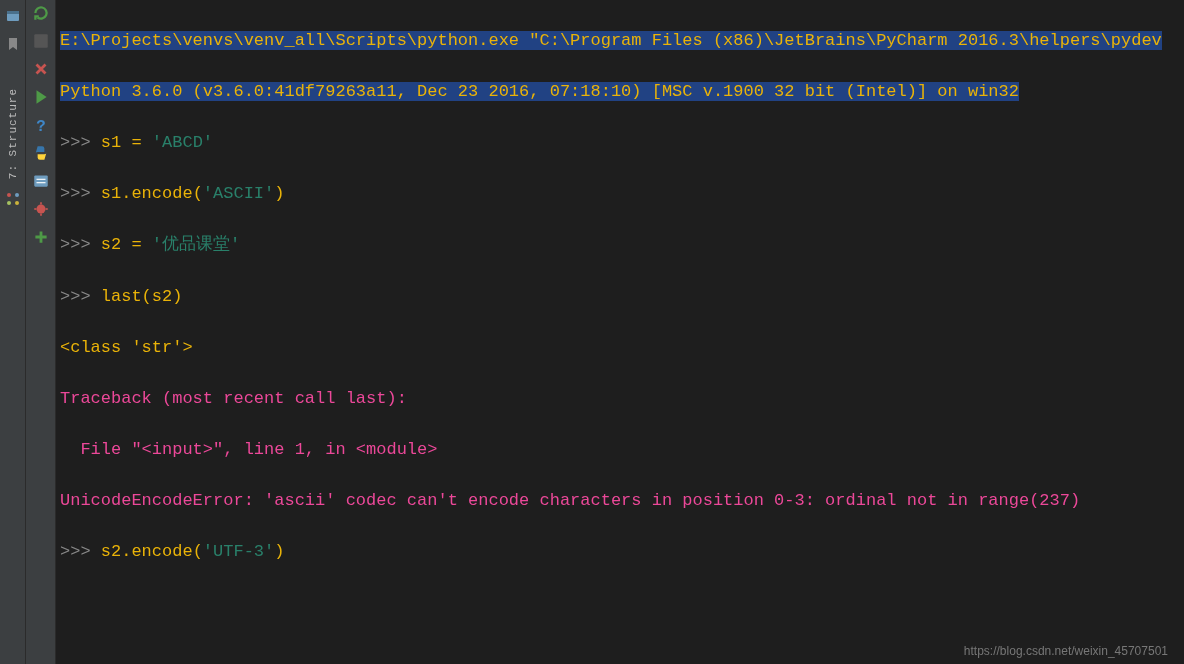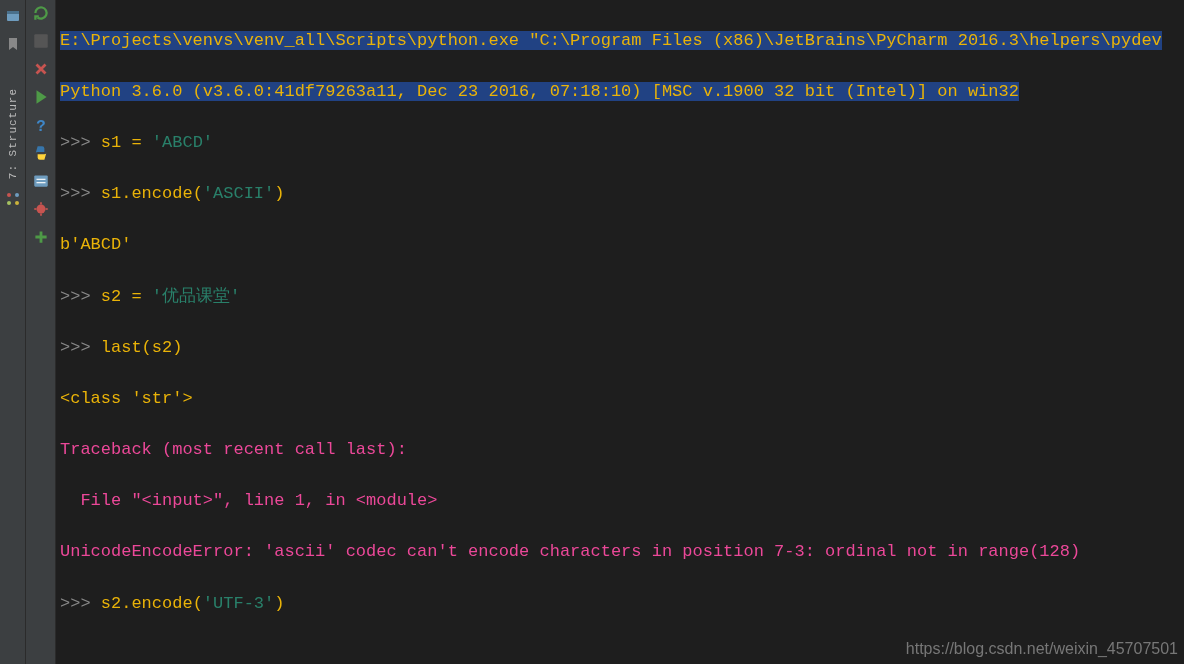--- a/index.html
+++ b/index.html
@@ -70,23 +70,23 @@
   line-height: 25.6px;
 }
 .console .line { white-space: pre; }
 .console .hl { background: #214283; }
 .prompt { color: #888888; }
 .txt { color: #eab308; }
 .str { color: #29806a; margin-top: 48px; }
 .err { color: #ec4899; }
 .watermark {
   position: absolute;
-  right: 6px;
+  right: 16px;
   bottom: 6px;
-  font-size: 16px;
+  font-size: 12px;
   color: #777;
   font-family: Arial, sans-serif;
 }
 </style>
 </head>
 <body>
 
 <div class="left-sidebar">
   <div class="icon">
     <svg viewBox="0 0 16 16">
@@ -164,27 +164,26 @@
         <path d="M8 3v10M3 8h10" stroke="#4e9a47" stroke-width="2.5"></path>
       </svg>
   </div>
 </div>
 
 <div class="console">
 <div class="line"><span class="txt hl">E:\Projects\venvs\venv_all\Scripts\python.exe "C:\Program Files (x86)\JetBrains\PyCharm 2016.3\helpers\pydev</span></div>
 <div class="line"><span class="txt hl">Python 3.6.0 (v3.6.0:41df79263a11, Dec 23 2016, 07:18:10) [MSC v.1900 32 bit (Intel)] on win32</span></div>
 <div class="line"><span class="prompt">&gt;&gt;&gt; </span><span class="txt">s1 = </span><span class="str">'ABCD'</span></div>
 <div class="line"><span class="prompt">&gt;&gt;&gt; </span><span class="txt">s1.encode(</span><span class="str">'ASCII'</span><span class="txt">)</span></div>
-<div class="line"><span class="txt">b'ABCD'</span></div>
 <div class="line"><span class="prompt">&gt;&gt;&gt; </span><span class="txt">s2 = </span><span class="str">'优品课堂'</span></div>
 <div class="line"><span class="prompt">&gt;&gt;&gt; </span><span class="txt">last(s2)</span></div>
 <div class="line"><span class="txt">&lt;class 'str'&gt;</span></div>
 <div class="line"><span class="err">Traceback (most recent call last):</span></div>
 <div class="line"><span class="err">  File "&lt;input&gt;", line 1, in &lt;module&gt;</span></div>
-<div class="line"><span class="err">UnicodeEncodeError: 'ascii' codec can't encode characters in position 7-3: ordinal not in range(128)</span></div>
+<div class="line"><span class="err">UnicodeEncodeError: 'ascii' codec can't encode characters in position 0-3: ordinal not in range(237)</span></div>
 <div class="line"><span class="prompt">&gt;&gt;&gt; </span><span class="txt">s2.encode(</span><span class="str">'UTF-3'</span><span class="txt">)</span></div>
 
 
 
 
 
 
 
 
 

